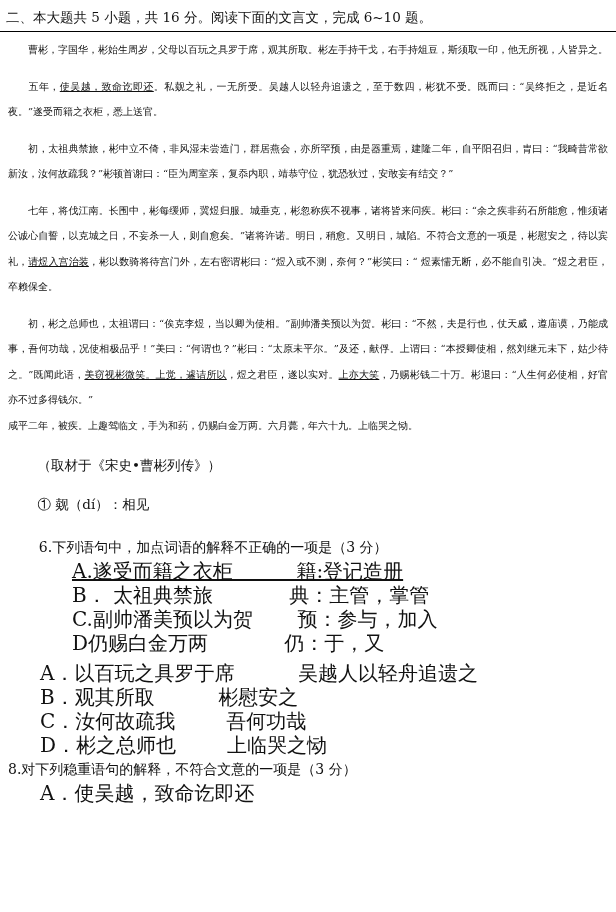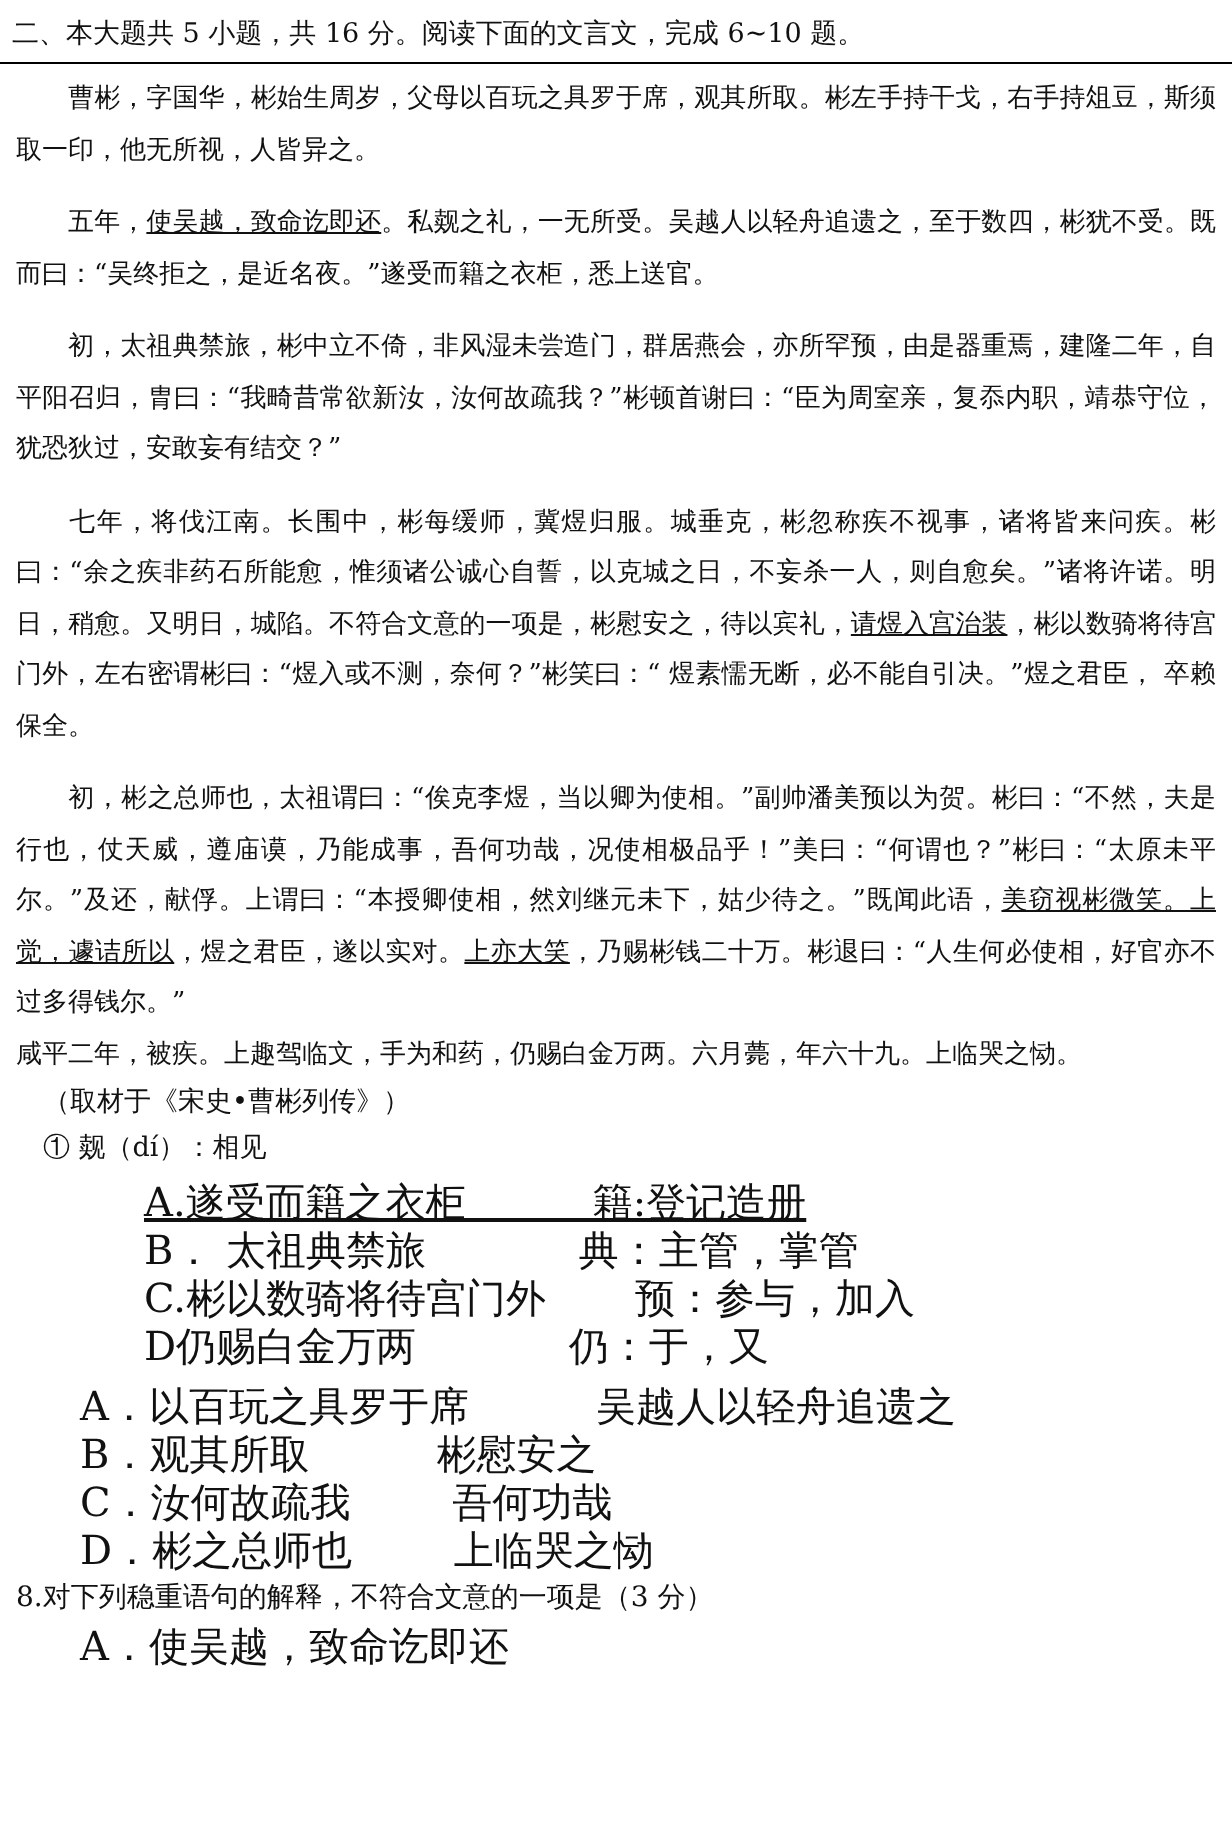--- a/index.html
+++ b/index.html
@@ -24,21 +24,21 @@
   .head {
     font-size: 13.5px;
     line-height: 22px;
     padding: 6px 6px 0 6px;
     border-bottom: 1px solid #000;
     margin-bottom: 5px;
     padding-bottom: 3px;
   }
   p.para {
     margin: 0;
-    font-size: 13px;
+    font-size: 10px;
     line-height: 25.5px;
     text-align: justify;
     text-justify: inter-ideograph;
     padding: 0 8px 0 8px;
   }
   p.para.gap {
     margin-top: 11px;
   }
   .ind {
     display: inline-block;
@@ -55,21 +55,21 @@
     white-space: pre;
   }
   .ind1 { display:inline-block; width: 1em; }
   .ind15 { display:inline-block; width: 1.6em; }
   .ind2 { display:inline-block; width: 2.2em; }
   .ind3 { display:inline-block; width: 3.2em; }
   .note {
     font-size: 13.5px;
     line-height: 23px;
     padding: 0 8px;
-    margin: 0;
+    margin: 16px;
   }
   .opt {
     font-size: 20px;
     line-height: 24px;
     margin: 0;
     padding: 0 8px;
     white-space: pre;
   }
   .small-gap { height: 6px; }
   .tiny-gap { height: 3px; }
@@ -92,23 +92,24 @@
   <p class="para gap"><span class="ind"></span><span>初，彬之总师也，太祖谓曰：“俟克李煜，当以卿为使相。”副帅潘美预以为贺。彬曰：“不然，夫是行也，仗天威，遵庙谟，乃能成事，吾何功哉，况使相极品乎！”美曰：“何谓也？”彬曰：“太原未平尔。”及还，献俘。上谓曰：“本授卿使相，然刘继元未下，姑少待之。”既闻此语，</span><span class="u">美窃视彬微笑。上觉，遽诘所以</span><span>，煜之君臣，遂以实对。</span><span class="u">上亦大笑</span><span>，乃赐彬钱二十万。彬退曰：“人生何必使相，好官亦不过多得钱尔。”</span></p>
 
   <p class="para"><span>咸平二年，被疾。上趣驾临文，手为和药，仍赐白金万两。六月薨，年六十九。上临哭之恸。</span></p>
 
   <p class="note"><span class="ind1"></span><span>（取材于《宋史•曹彬列传》）</span></p>
 
   <p class="note"><span class="ind1"></span><span>① 觌（dí）：相见</span></p>
 
   <div class="tiny-gap"></div>
 
+  <p class="qline"><span class="ind2"></span><span>6.下列语句中，加点词语的解释不正确的一项是（3 分）</span></p>
   <p class="opt"><span class="ind3"></span><span class="u">A.遂受而籍之衣柜          籍:登记造册</span></p>
   <p class="opt"><span class="ind3"></span><span>B． 太祖典禁旅            典：主管，掌管</span></p>
-  <p class="opt"><span class="ind3"></span><span>C.彬以数骑将待宫门外       预：参与，加入</span></p>
+  <p class="opt"><span class="ind3"></span><span>C.副帅潘美预以为贺       预：参与，加入</span></p>
   <p class="opt"><span class="ind3"></span><span>D仍赐白金万两            仍：于，又</span></p>
 
 
   <div class="small-gap"></div>
 
   <p class="opt"><span class="ind15"></span><span>A．以百玩之具罗于席          吴越人以轻舟追遗之</span></p>
   <p class="opt"><span class="ind15"></span><span>B．观其所取          彬慰安之</span></p>
   <p class="opt"><span class="ind15"></span><span>C．汝何故疏我        吾何功哉</span></p>
   <p class="opt"><span class="ind15"></span><span>D．彬之总师也        上临哭之恸</span></p>
 

